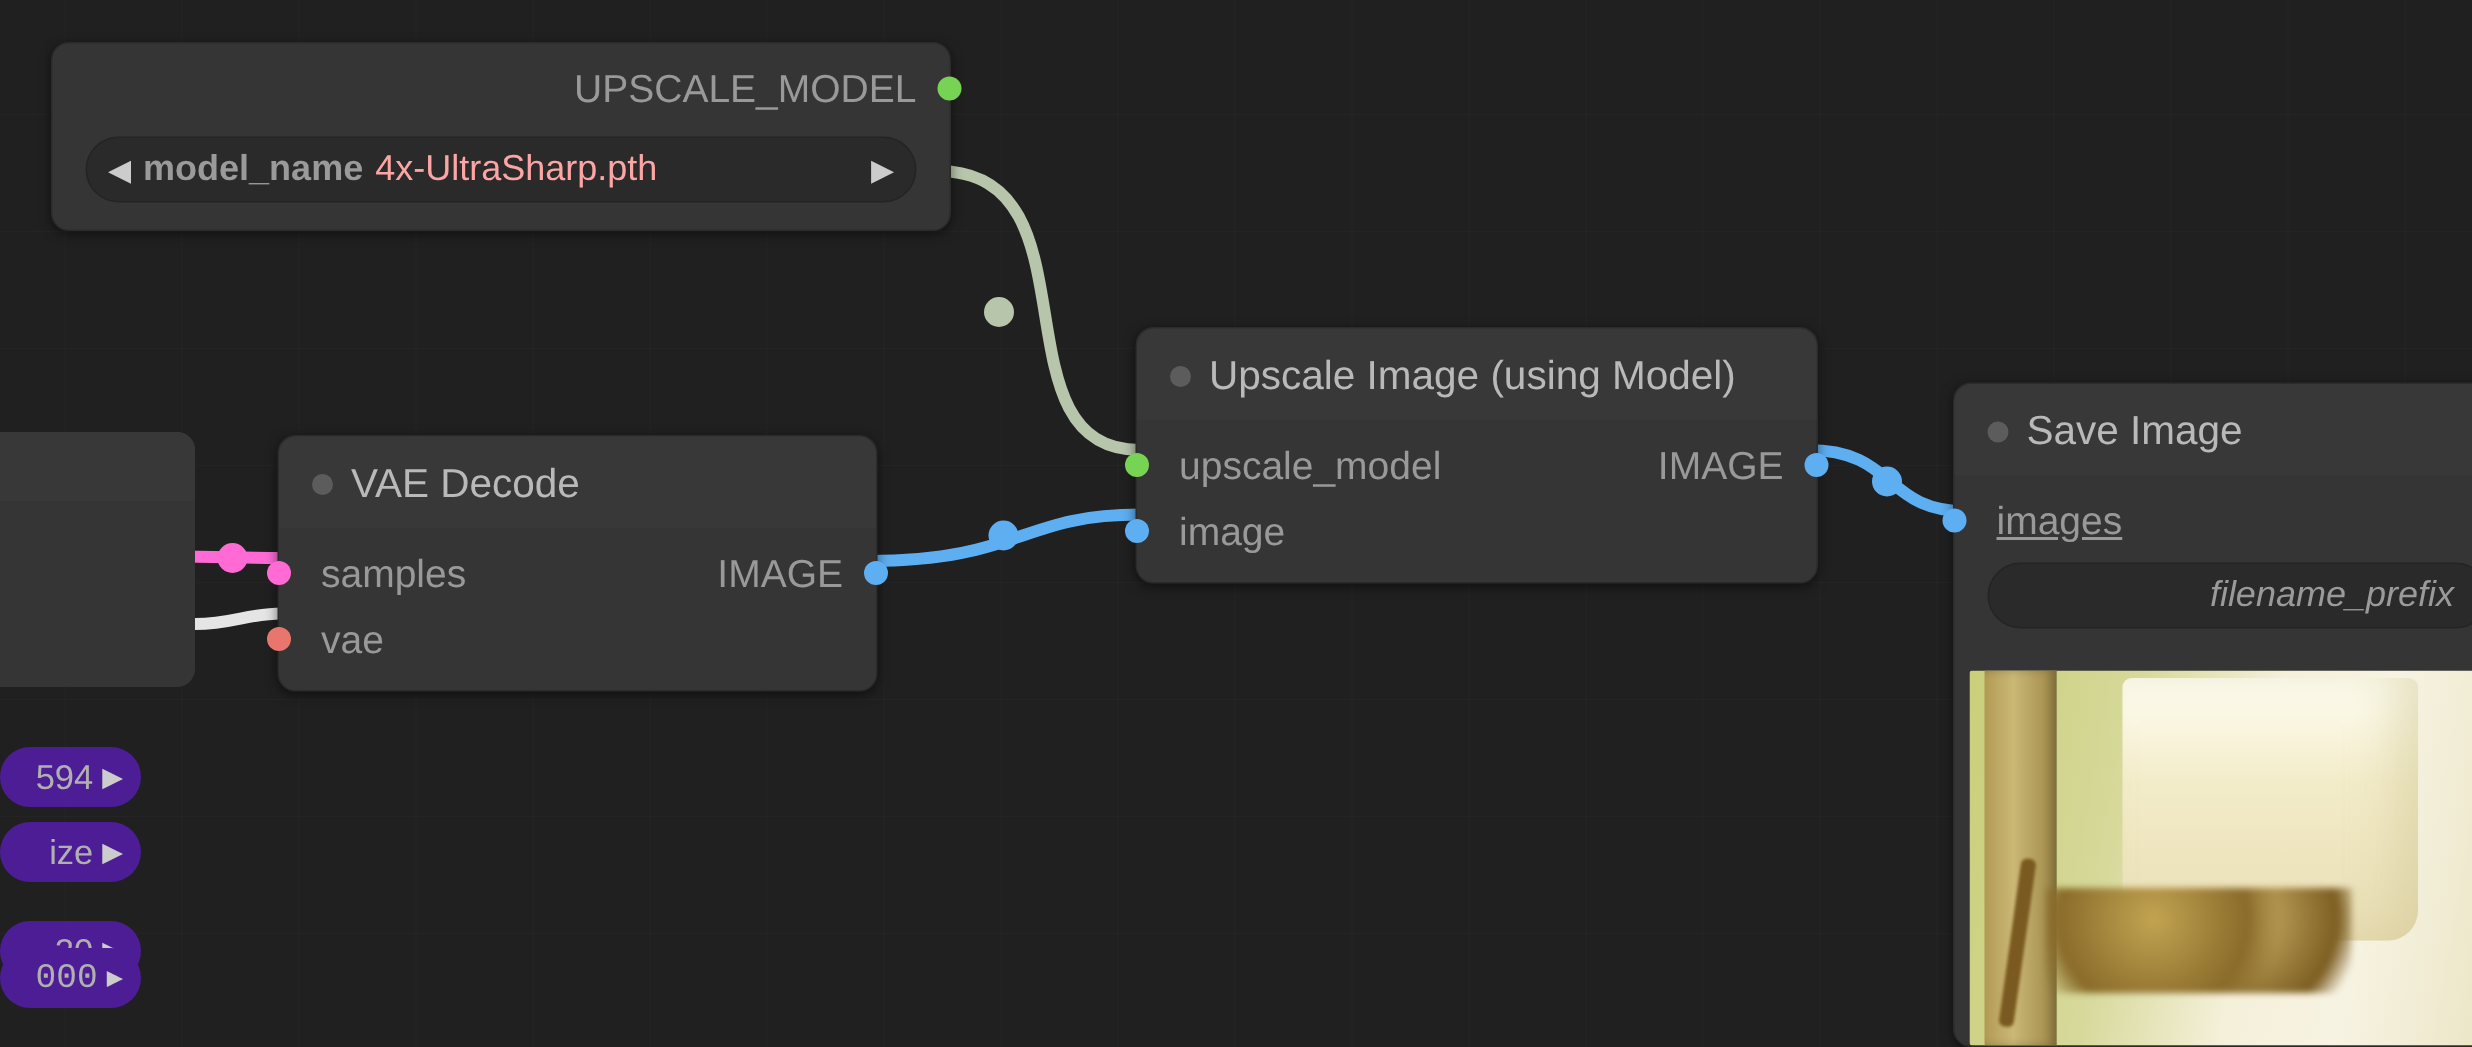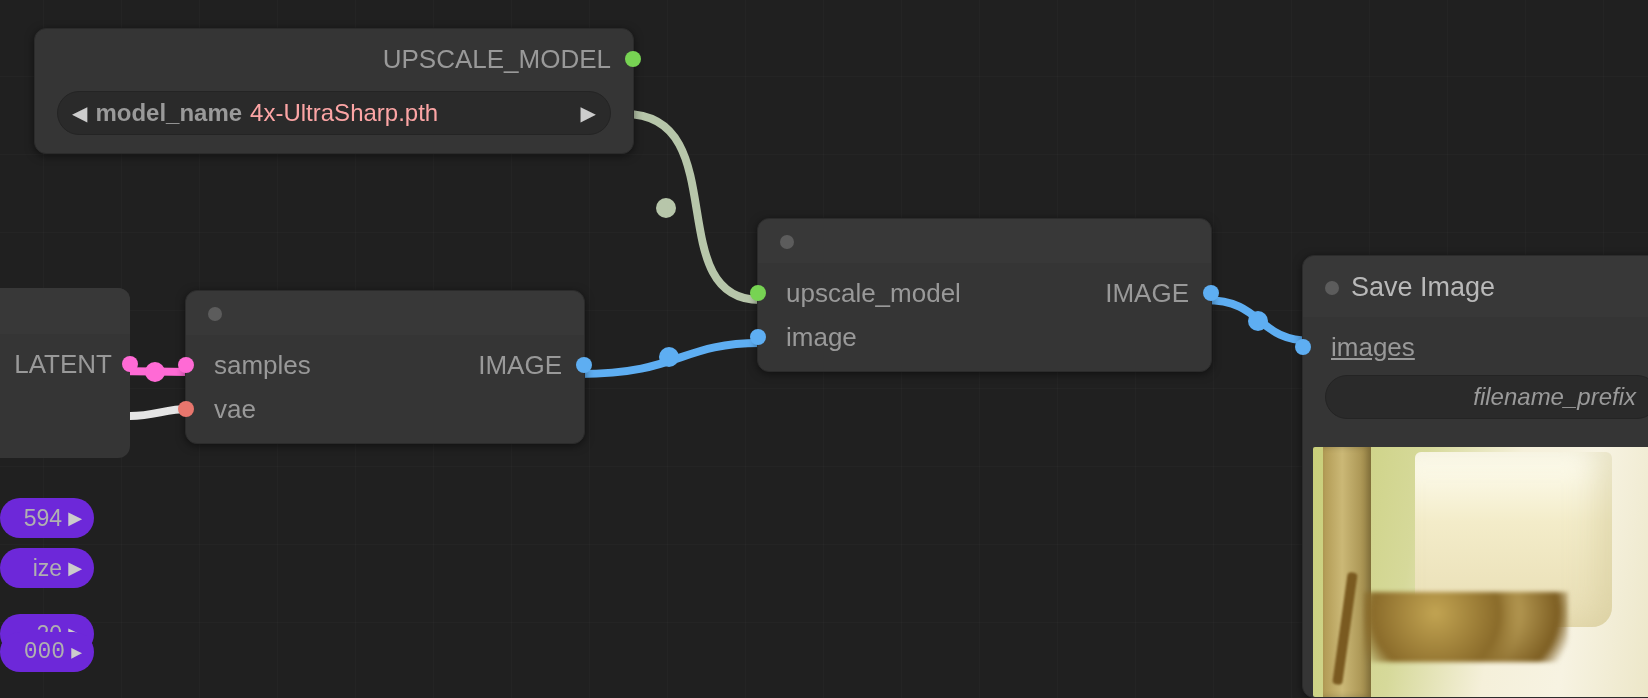--- a/index.html
+++ b/index.html
@@ -94,21 +94,21 @@
   .widget.input-only .wvalue { text-align: right; flex:1; color:#9a9a9a;font-style:italic;}
 
   
   .clip-left {
     position: absolute;
     background: #353535;
     border-radius: 0 12px 12px 0;
   }
   .pill {
     position: absolute;
-    background: #6d28d9;
+    background: #4c1d95;
     border-radius: 22px;
     height: 40px;
     display: flex;
     align-items: center;
     padding: 0 12px 0 18px;
     font-size: 23px;
     color: #b0b0b0;
     left: 0;
   }
   .pill .val { flex:1; text-align:right; margin-right:6px; }
@@ -152,26 +152,20 @@
   <path d="M 112 371 C 150 371, 155 372, 188 372" stroke="#ff6ad5" stroke-width="8" fill="none" stroke-linecap="round"></path>
   <circle cx="155" cy="372" r="10" fill="#ff6ad5"></circle>
 
   <path d="M 130 416 C 155 416, 165 409, 188 409" stroke="#e5e5e5" stroke-width="8" fill="none" stroke-linecap="round"></path>
 </svg>
 
 <div class="clip-left" style="left:0; top:288px; width:130px; height:170px;">
   <div class="node-header" style="border-radius:0 12px 0 0; padding:16px 16px;">
     <span class="collapse-dot" style="visibility:hidden;"></span>
   </div>
-  <div class="node-body">
-    <div class="row right" style="padding-right:18px;">
-      <span class="port-label">LATENT</span>
-      <span class="port pink connected abs-right" style="top:14px;"></span>
-    </div>
-  </div>
 </div>
 
 <div style="position:absolute; left:0; top:498px; width:100px;">
   <div class="pill" style="top:0; width:94px;">
     <span class="val">594</span>
     <span class="arrow">▶</span>
   </div>
   <div class="pill" style="top:50px; width:94px;">
     <span class="val">ize</span>
     <span class="arrow">▶</span>
@@ -197,20 +191,21 @@
       <span class="wlabel">model_name</span>
       <span class="wvalue">4x-UltraSharp.pth</span>
       <span class="arrow">▶</span>
     </div>
   </div>
 </div>
 
 <div class="node" style="left:185px; top:290px; width:400px;">
   <div class="node-header">
     <span class="collapse-dot"></span>
+    <span>VAE Decode</span>
   </div>
   <div class="node-body">
     <div class="row" style="justify-content:space-between;">
       <span style="display:flex;align-items:flex-start;">
         <span class="port pink connected abs-left" style="top:14px;"></span>
         <span class="port-label" style="margin-left:6px;">samples</span>
       </span>
       <span style="display:flex;align-items:center;">
         <span class="port-label">IMAGE</span>
         <span class="port blue connected abs-right" style="top:14px;"></span>
@@ -219,20 +214,21 @@
     <div class="row">
       <span class="port salmon connected abs-left" style="top:14px;"></span>
       <span class="port-label" style="margin-left:6px;">vae</span>
     </div>
   </div>
 </div>
 
 <div class="node" style="left:757px; top:218px; width:455px;">
   <div class="node-header">
     <span class="collapse-dot"></span>
+    <span>Upscale Image (using Model)</span>
   </div>
   <div class="node-body">
     <div class="row" style="justify-content:space-between;">
       <span style="display:flex;align-items:center;">
         <span class="port green connected abs-left" style="top:14px;"></span>
         <span class="port-label" style="margin-left:6px;">upscale_model</span>
       </span>
       <span style="display:flex;align-items:center;">
         <span class="port-label">IMAGE</span>
         <span class="port blue connected abs-right" style="top:14px;"></span>

